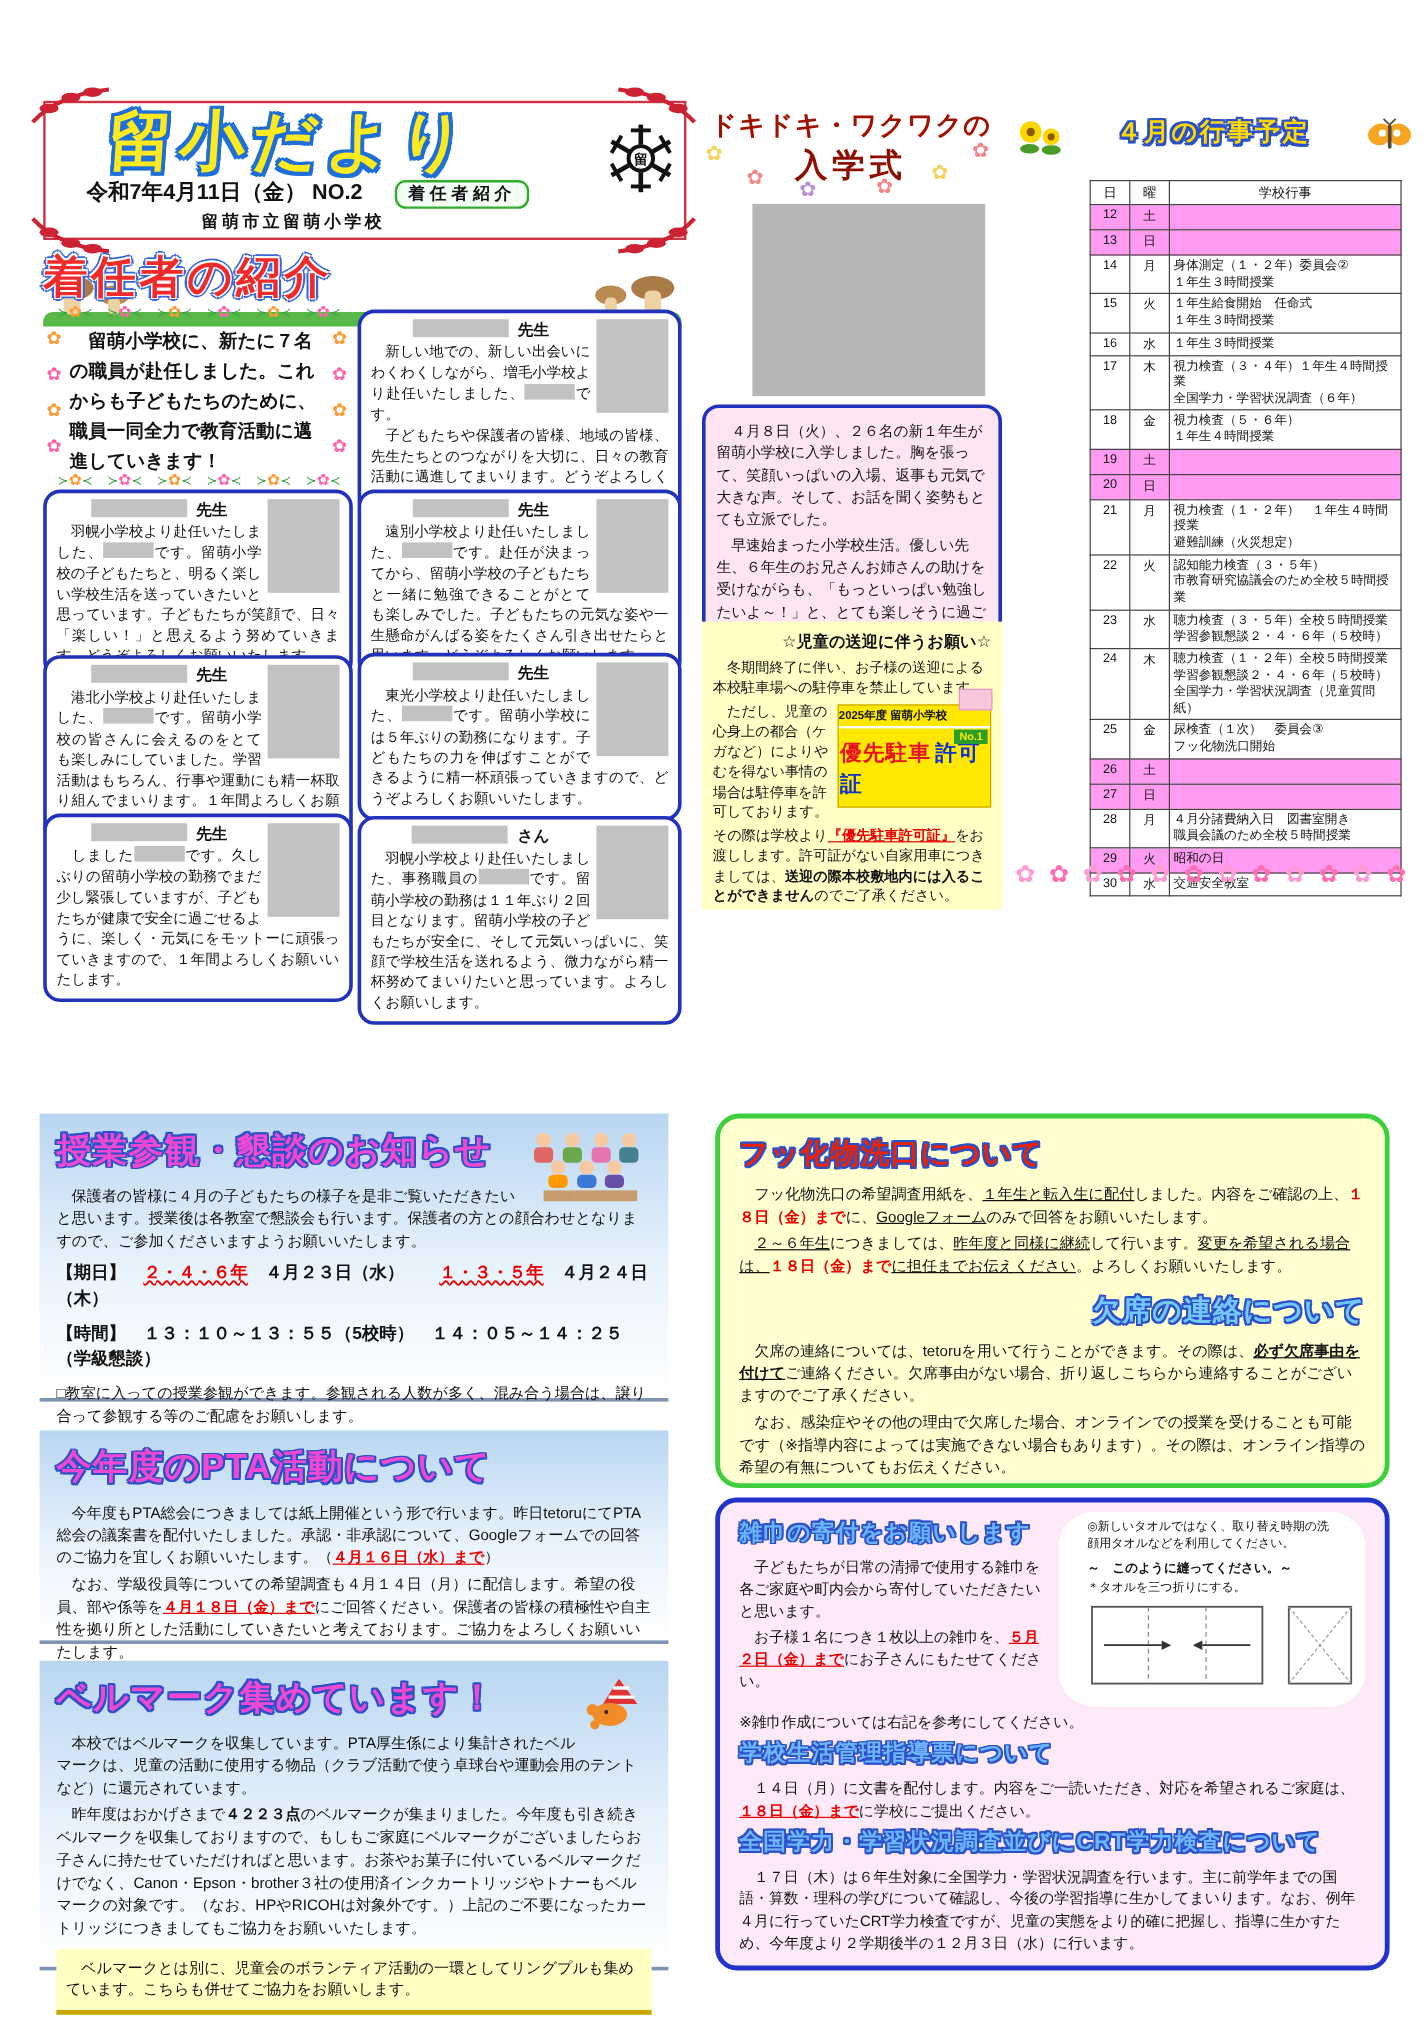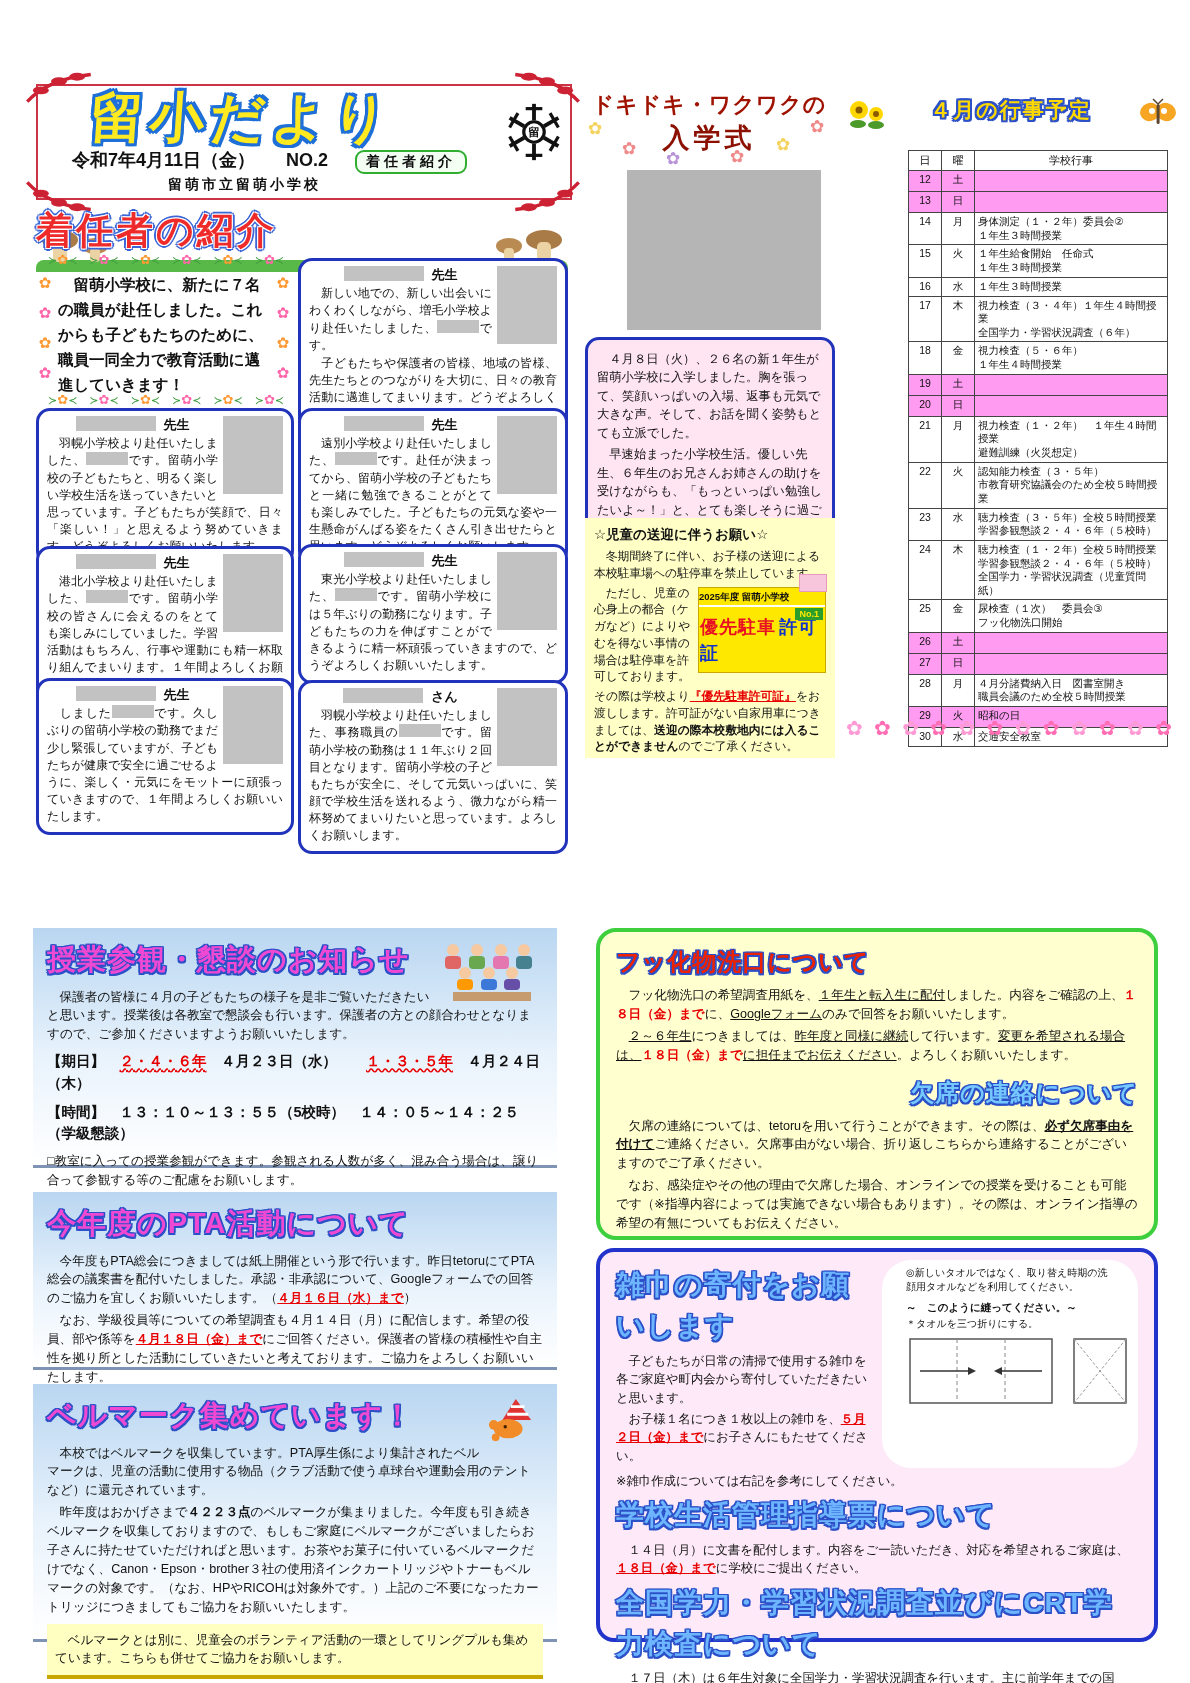--- a/index.html
+++ b/index.html
@@ -20,21 +20,21 @@
   .seg-bu{font-weight:bold;text-decoration:underline;}
   .redact-inline{display:inline-block;width:42px;height:13px;background:#c2c2c2;vertical-align:-1px;}
   .redact-name{display:inline-block;width:80px;height:15px;background:#c2c2c2;margin-right:8px;vertical-align:-2px;}
   
   #masthead{position:absolute;left:36px;top:84px;width:532px;height:112px;border:2px solid #cc3344;}
   .mast-title{position:absolute;left:52px;top:-4px;font-size:54px;font-weight:bold;color:#ffe920;
               letter-spacing:6px;transform:skewX(-4deg);
               text-shadow:-3px -3px 0 #1e6fd8,3px -3px 0 #1e6fd8,-3px 3px 0 #1e6fd8,3px 3px 0 #1e6fd8,
               -3px 0 0 #1e6fd8,3px 0 0 #1e6fd8,0 -3px 0 #1e6fd8,0 3px 0 #1e6fd8;}
   .mast-line2{position:absolute;left:34px;top:62px;font-size:18px;font-weight:bold;white-space:nowrap;}
-  .mast-no{margin-left:26px;text-align:center;}
+  .mast-no{text-align:center;}
   .badge{display:inline-block;margin-left:22px;border:2px solid #2fae2f;background:#f2fff2;border-radius:9px;
          padding:1px 9px;font-size:14px;font-weight:bold;letter-spacing:4px;color:#111;}
   .mast-line3{position:absolute;left:130px;top:90px;font-size:14px;font-weight:bold;letter-spacing:3px;}
   .emblem{position:absolute;right:4px;top:14px;}
   .sprig{position:absolute;}
   
   #intro-header{position:absolute;left:36px;top:206px;width:532px;height:66px;}
   .grass{position:absolute;left:0;right:0;bottom:0;height:12px;background:#58b948;border-radius:8px 8px 0 0;}
   .intro-title{position:absolute;left:0;right:0;top:0;text-align:left;font-size:37px;font-weight:bold;color:#ef2a2a;
       letter-spacing:3px;
@@ -69,21 +69,21 @@
   .ent-l2{font-size:27px;font-weight:bold;color:#8c1000;letter-spacing:4px;}
   .garland span{position:absolute;font-size:17px;}
   .g1{left:8px;top:28px;color:#f4d35e;} .g2{left:42px;top:48px;color:#f08a8a;}
   .g3{left:86px;top:58px;color:#b893d8;} .g4{left:150px;top:56px;color:#f08a8a;}
   .g5{left:196px;top:44px;color:#f4d35e;} .g6{left:230px;top:26px;color:#f08a8a;}
   #entrance-photo{position:absolute;left:627px;top:170px;width:194px;height:160px;background:#b5b5b5;}
   #entrance-box{position:absolute;left:585px;top:337px;width:250px;box-sizing:border-box;
       background:#ffe4f1;border:3px solid #2233bb;border-radius:14px;padding:7px 9px;font-size:12.3px;line-height:1.5;}
   #pickup-box{position:absolute;left:585px;top:518px;width:250px;height:240px;box-sizing:border-box;
       background:#ffffc6;padding:7px 9px;font-size:11.8px;line-height:1.42;}
-  .pickup-title{text-align:left;font-weight:bold;font-size:13.5px;margin-bottom:4px;}
+  .pickup-title{text-align:right;font-weight:bold;font-size:13.5px;margin-bottom:4px;}
   .permit{position:relative;float:right;width:126px;margin:2px 0 2px 6px;background:#ffe800;
           border:1px solid #c9a800;font-weight:bold;text-align:left;}
   .permit-top{font-size:9.5px;padding:2px 0;border-bottom:2px solid #fff;color:#111;}
   .permit-main{padding:8px 1px 6px 1px;}
   .permit-yusen{color:#e81123;font-size:18px;letter-spacing:1px;}
   .permit-kyoka{color:#1133cc;font-size:18px;letter-spacing:1px;}
   .permit-no{position:absolute;right:2px;top:20px;background:#2a9d2a;color:#ffe800;font-size:9px;padding:0 4px;}
   .permit-mascot{position:absolute;right:-2px;top:-14px;width:26px;height:16px;background:#f7c6dd;border:1px solid #e799c0;}
   
   #sched-title{position:absolute;left:850px;top:96px;width:322px;text-align:center;font-size:21px;
@@ -111,21 +111,21 @@
   .sankan-line{font-size:14.5px;margin:7px 0;}
   .bell-highlight{margin-top:7px;background:#ffffc2;border-bottom:4px solid #c8a800;padding:4px 8px;}
   .box-ico{float:right;margin:2px 8px 0 0;}
   
   #ybox{position:absolute;left:596px;top:928px;width:562px;height:312px;box-sizing:border-box;
       background:#ffffd0;border:4px solid #3ecf3e;border-radius:20px;padding:8px 16px;font-size:12.6px;line-height:1.5;}
   #pbox{position:absolute;left:596px;top:1248px;width:562px;height:394px;box-sizing:border-box;
       background:#fde9f7;border:4px solid #2233cc;border-radius:18px;padding:8px 16px;font-size:12.4px;line-height:1.48;}
   .yb-title-red{font-size:24px;font-weight:bold;color:#ee2200;letter-spacing:1px;margin:4px 0 6px 0;}
   .yb-title-blue{font-size:24px;font-weight:bold;color:#74c8ff;letter-spacing:1px;margin:10px 0 6px 0;text-align:right;}
-  .pb-title{font-size:28px;font-weight:bold;color:#6db6ff;letter-spacing:1px;margin:4px 0 5px 0;}
+  .pb-title{font-size:19px;font-weight:bold;color:#6db6ff;letter-spacing:1px;margin:4px 0 5px 0;}
   .zk-row{display:flex;gap:10px;}
   .zk-text{flex:1;}
   .zk-panel{width:256px;background:#fff;padding:6px 24px;font-size:10px;line-height:1.4;box-sizing:border-box;border-radius:29px;}
   .zk-sew{font-weight:bold;font-size:10.5px;margin:6px 0 2px 0;}
   .zk-ref{margin-top:4px;}
 </style>
 </head>
 <body>
 
 <div id="page">

